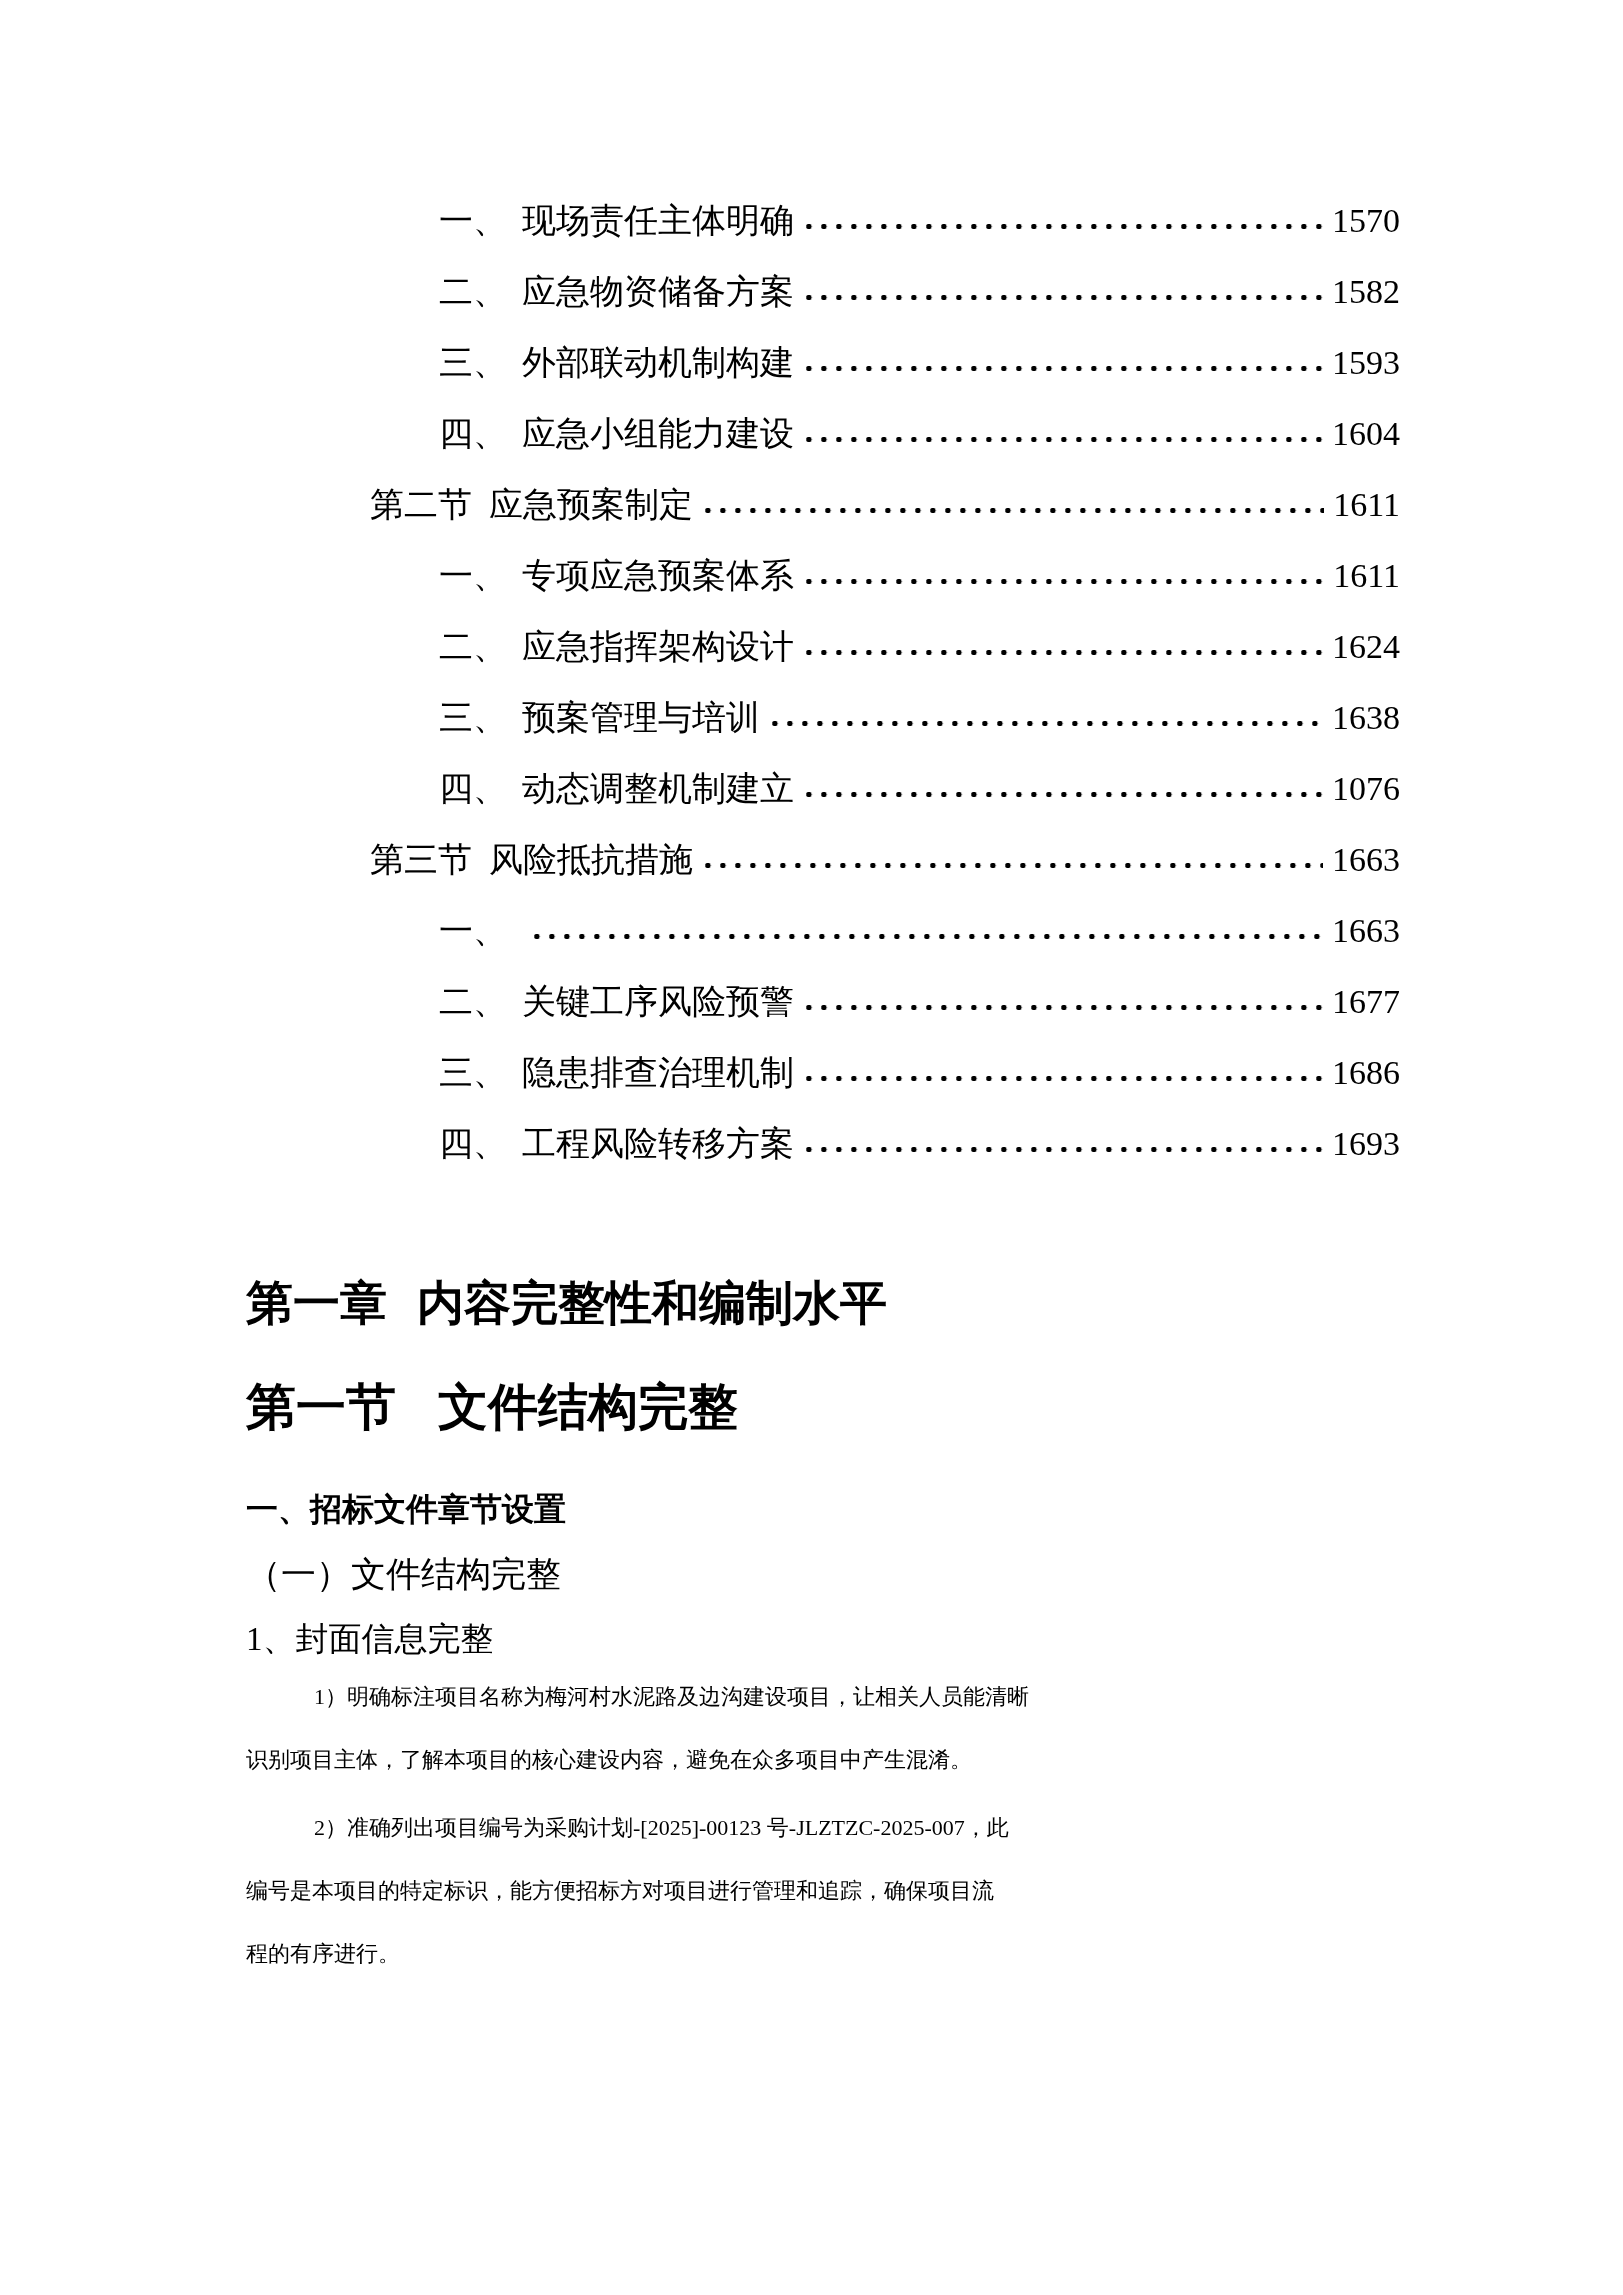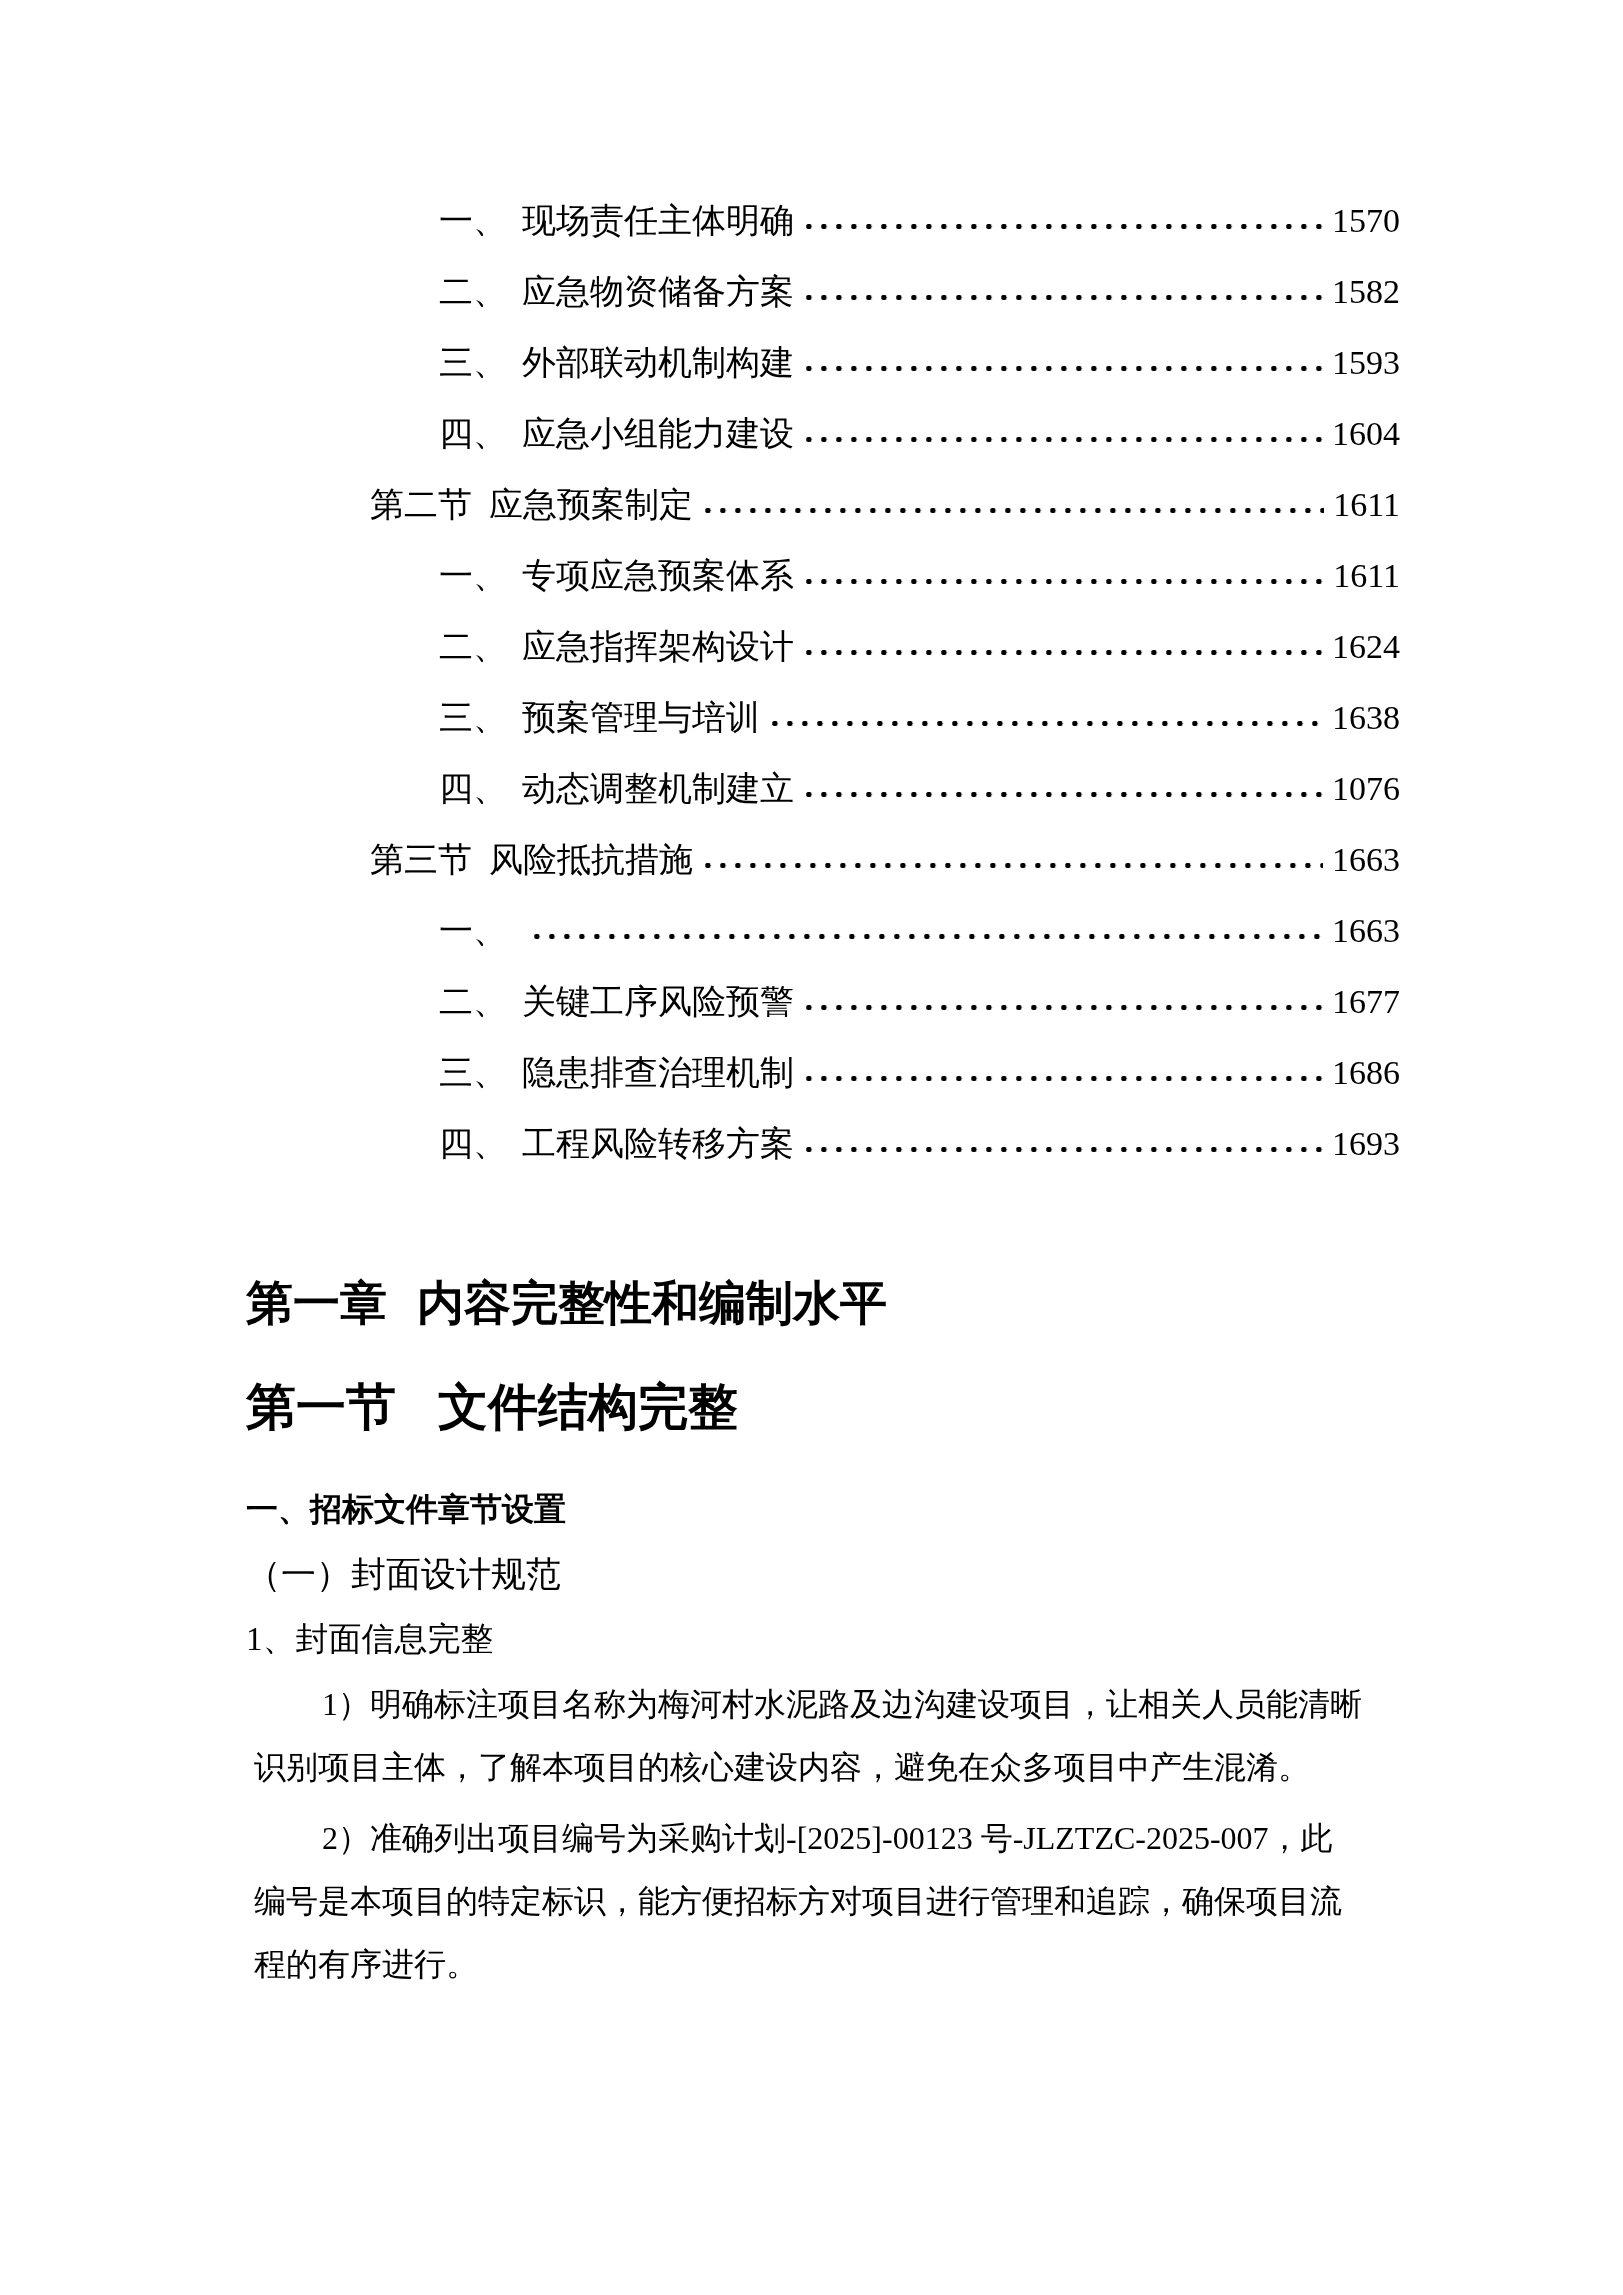--- a/index.html
+++ b/index.html
@@ -66,22 +66,22 @@
     margin-top: 9.2px;
     font-size: 35px; line-height: 54px;
   }
   .sub3 {
     margin-top: 11px;
     font-size: 33px; line-height: 52px;
   }
 
   
   .body-para {
-    margin: 8px;
-    font-size: 32px;
+    margin: 0;
+    font-size: 22px;
     line-height: 63px;
     text-align: justify;
     text-indent: 68px;
     white-space: pre-line;
   }
   .body-para + .body-para { margin-top: 4.6px; }
 </style>
 </head>
 <body>
 
@@ -169,21 +169,21 @@
       <span class="toc-num">四、</span>
         <span class="toc-title">工程风险转移方案</span>
       <span class="toc-leader"></span>
       <span class="toc-page">1693</span>
     </div>
   </nav>
 
   <h1 class="chapter">第一章 内容完整性和编制水平</h1>
   <h2 class="section">第一节 文件结构完整</h2>
   <h3 class="sub1">一、招标文件章节设置</h3>
-  <h4 class="sub2">（一）封面设计规范</h4>
+  <h4 class="sub2">（一）文件结构完整</h4>
   <h5 class="sub3">1、封面信息完整</h5>
 
   <p class="body-para">1）明确标注项目名称为梅河村水泥路及边沟建设项目，让相关人员能清晰
 识别项目主体，了解本项目的核心建设内容，避免在众多项目中产生混淆。</p>
   <p class="body-para">2）准确列出项目编号为采购计划-[2025]-00123 号-JLZTZC-2025-007，此
 编号是本项目的特定标识，能方便招标方对项目进行管理和追踪，确保项目流
 程的有序进行。</p>
 
 </div>
 

